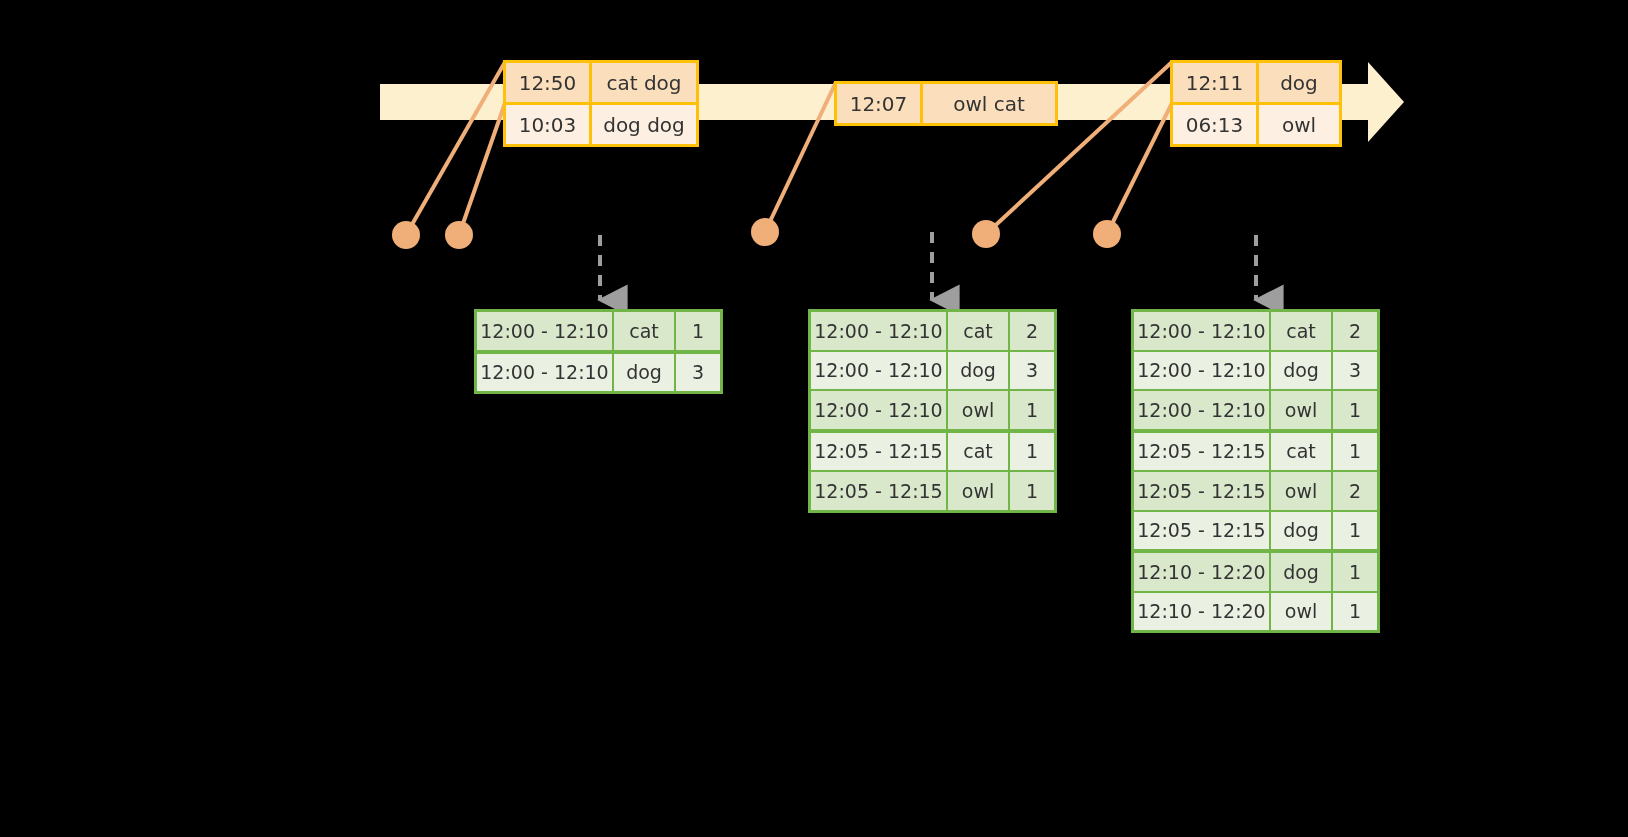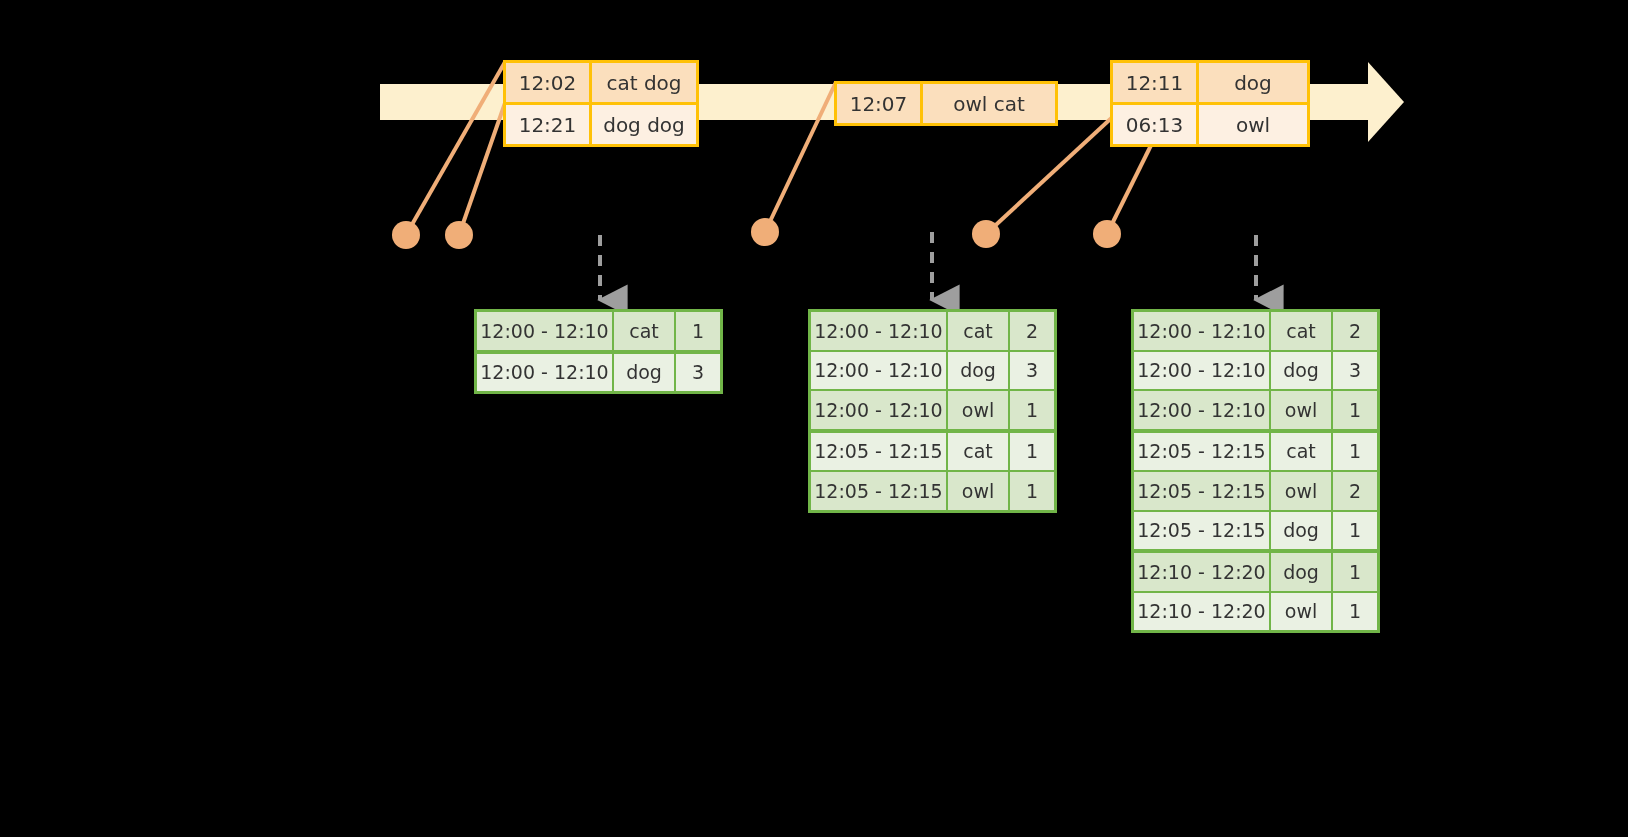--- a/index.html
+++ b/index.html
@@ -135,37 +135,37 @@
 
     <g stroke="#9E9E9E" stroke-width="4" stroke-dasharray="11 9" fill="none">
       <line x1="600" y1="235" x2="600" y2="300" marker-end="url(#dash-head)"></line>
       <line x1="932" y1="232" x2="932" y2="300" marker-end="url(#dash-head)"></line>
       <line x1="1256" y1="235" x2="1256" y2="300" marker-end="url(#dash-head)"></line>
     </g>
   </svg>
 
   <div class="event-box" style="left:503px; top:60px; width:196px;">
     <div class="event-row">
-      <div class="event-cell time shade-a">12:02</div>
+      <div class="event-cell time shade-a">12:50</div>
       <div class="event-cell payload shade-a">cat dog</div>
     </div>
     <div class="event-row">
-      <div class="event-cell time shade-b">12:21</div>
+      <div class="event-cell time shade-b">10:03</div>
       <div class="event-cell payload shade-b">dog dog</div>
     </div>
   </div>
 
   <div class="event-box" style="left:834px; top:81px; width:224px;">
     <div class="event-row">
       <div class="event-cell time shade-a">12:07</div>
       <div class="event-cell payload shade-a">owl cat</div>
     </div>
   </div>
 
-  <div class="event-box" style="left:1110px; top:60px; width:200px;">
+  <div class="event-box" style="left:1170px; top:60px; width:172px;">
     <div class="event-row">
       <div class="event-cell time shade-a">12:11</div>
       <div class="event-cell payload shade-a">dog</div>
     </div>
     <div class="event-row">
       <div class="event-cell time shade-b">06:13</div>
       <div class="event-cell payload shade-b">owl</div>
     </div>
   </div>
 

